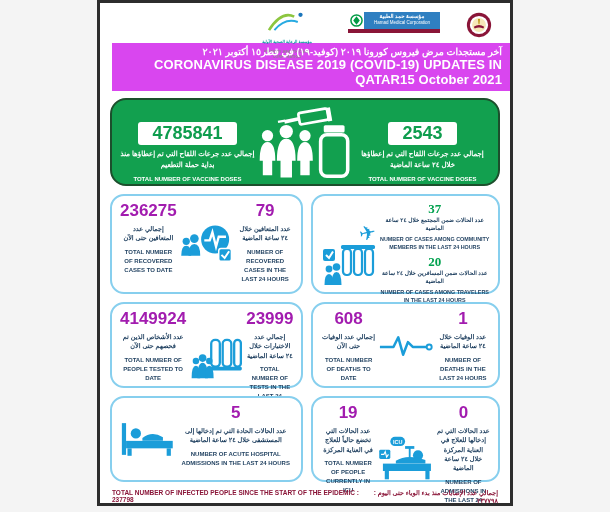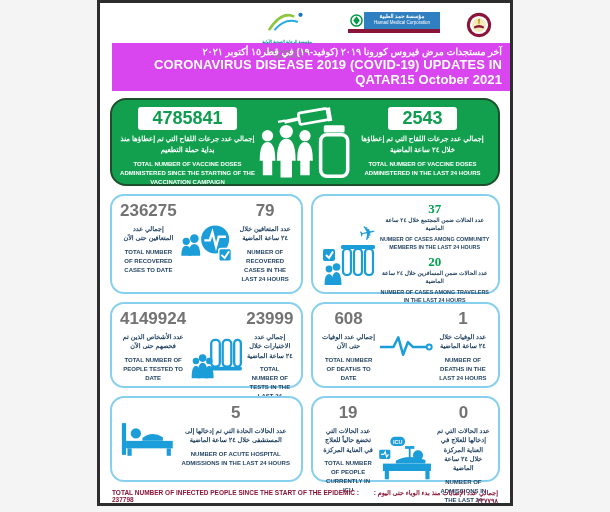--- a/index.html
+++ b/index.html
@@ -29,33 +29,33 @@
             text-align:right; padding:3px 8px 4px; }
   .banner .ar { font-size:9.5px; font-weight:bold; direction:rtl; }
   .banner .en { font-size:13px; font-weight:bold; letter-spacing:.1px; }
 
   
   .vax { margin:7px 10px 0; background:#12a04f; border:2px solid #1c4f2c;
          border-radius:16px; display:flex; padding:7px 8px 6px; height:88px; }
   .vax-col { flex:1 1 36%; text-align:center; color:#fff; }
   .vax-icon-col { flex:0 0 26%; display:flex; align-items:center; justify-content:center; }
   .vax-num { display:inline-block; background:#fff; border-radius:3px;
-             color:#0e9d4e; font-weight:bold; font-size:18px; padding:1px 14px; }
+             color:#0e9d4e; font-weight:bold; font-size:18px; padding:1px 14px;margin-top:15px; }
   .vax .ar { font-size:7px; font-weight:bold; direction:rtl; line-height:1.5; margin-top:4px; }
   .vax .en { font-size:6px; font-weight:bold; line-height:1.5; margin-top:5px; }
 
   
   .grid { margin:8px 10px 0; display:grid; grid-template-columns:1fr 1fr;
           grid-template-rows:100px 86px 86px; gap:8px; }
   .stat-box { border:2.5px solid #87cfee; border-radius:14px; background:#fff;
               padding:6px 8px; display:flex; flex-direction:column; }
   .stat-cols { display:flex; flex:1; gap:2px; align-items:flex-start; }
   .stat-col { flex:1; text-align:center; }
   .stat-icon-col { flex:0 0 56px; display:flex; align-items:center; justify-content:center; align-self:center; }
-  .num { color:#737373; font-weight:bold; font-size:17px; line-height:1.1; }
+  .num { color:#a21caf; font-weight:bold; font-size:17px; line-height:1.1; }
   .num-sm { color:#00a14e; font-weight:bold; font-size:13px; line-height:1;font-family:Liberation Serif, serif; }
   .cap-ar { color:#1d3e5e; font-size:6.5px; font-weight:bold; direction:rtl; line-height:1.45; margin-top:3px; }
   .cap-en { color:#1d3e5e; font-size:6px; font-weight:bold; line-height:1.5; margin-top:5px; }
   .mini { margin-bottom:4px; }
   .mini .cap-ar { font-size:5.8px; margin-top:1px; }
   .mini .cap-en { font-size:5.4px; margin-top:2px; }
   .note-row { border-top:1.5px solid #87cfee; margin-top:4px; padding-top:3px;
               display:flex; justify-content:space-between; gap:6px; }
   .note-en { font-size:5.4px; font-weight:bold; color:#1d3e5e; text-align:left; line-height:1.5; max-width:52%; }
   .note-ar { font-size:5.4px; font-weight:bold; color:#1d3e5e; direction:rtl; text-align:right; line-height:1.5; max-width:46%; }

